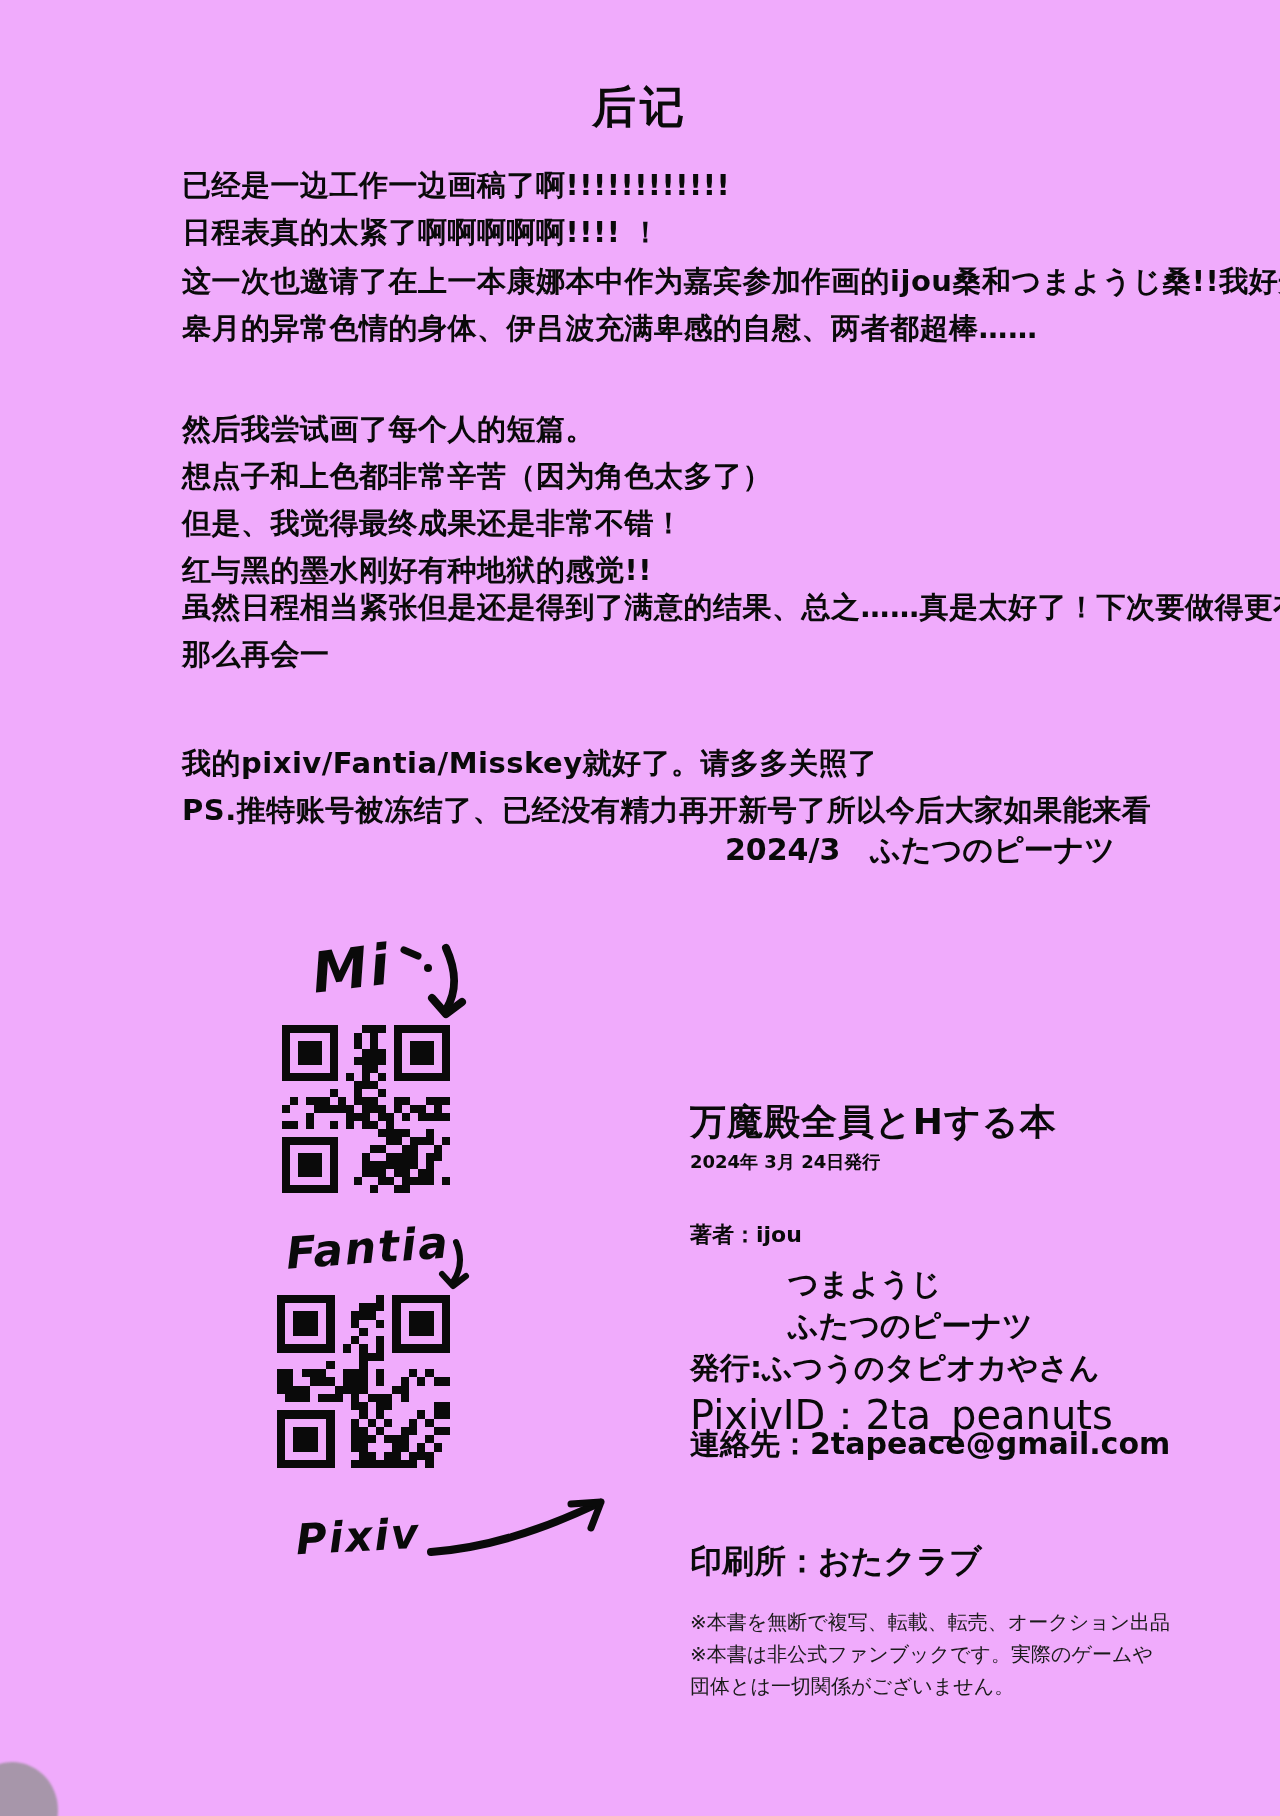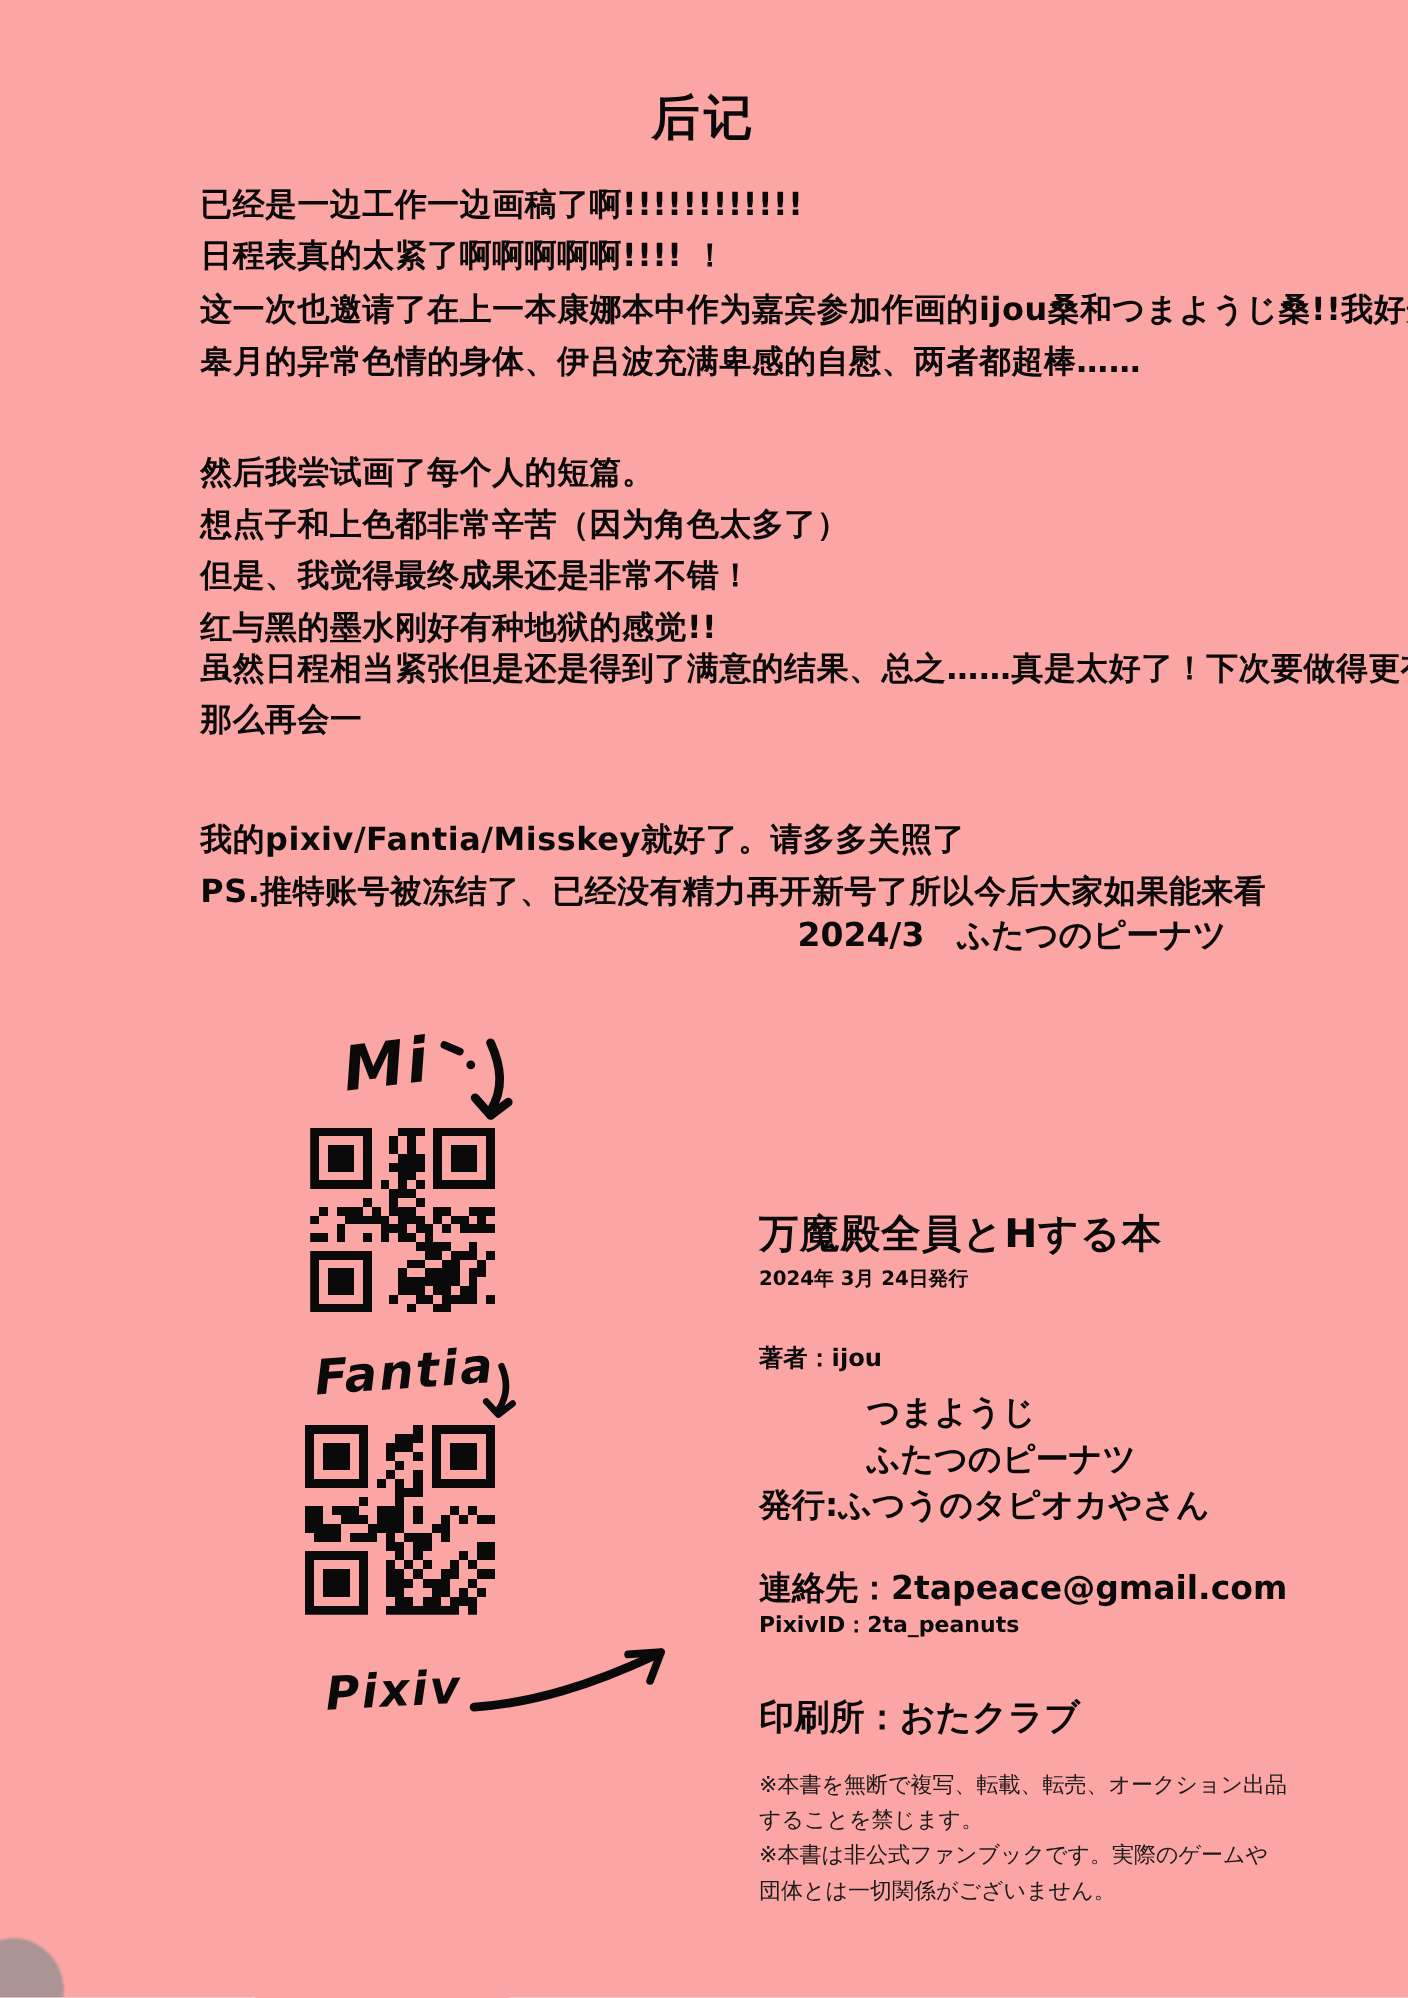--- a/index.html
+++ b/index.html
@@ -1,20 +1,20 @@
 <!DOCTYPE html>
 <html><head>
 <meta charset="utf-8">
 <style>
   html,body{margin:0;padding:0;background:#e8e8e8;}
   .page{
     position:relative;
     width:1280px;height:1816px;
     margin:0 auto;
-    background:#fca5a5;
+    background:#f0abfc;
     color:#0a0a0a;
     font-family:"DejaVu Sans",sans-serif;
     overflow:hidden;
   }
   .title{
     position:absolute;top:78px;left:0;width:100%;
     margin:0;text-align:center;
     font-size:44px;font-weight:800;letter-spacing:4px;
   }
   .para{position:absolute;left:182px;right:30px;}
@@ -41,21 +41,21 @@
   .qr1{left:282px;top:1025px;}
   .qr2{left:277px;top:1295px;}
   .colophon-line{position:absolute;white-space:nowrap;}
   .book-title{left:690px;top:1098px;font-size:36px;font-weight:800;letter-spacing:1px;}
   .pub-date{left:690px;top:1150px;font-size:18px;font-weight:700;}
   .author-1{left:690px;top:1220px;font-size:22px;font-weight:700;}
   .author-2{left:788px;top:1264px;font-size:30px;font-weight:700;}
   .author-3{left:788px;top:1306px;font-size:30px;font-weight:700;}
   .publisher{left:690px;top:1348px;font-size:30px;font-weight:700;}
   .contact{left:690px;top:1424px;font-size:30px;font-weight:700;}
-  .pixiv-id{left:690px;top:1464px;font-size:20px;font-weight:700;}
+  .pixiv-id{left:690px;top:1388px;font-size:40px;font-weight:400;}
   .printer{left:690px;top:1540px;font-size:32px;font-weight:700;}
   .notes{position:absolute;left:690px;top:1606px;}
   .notes .note-line{
     white-space:nowrap;
     font-size:20px;font-weight:400;line-height:32px;color:#1a1a1a;
   }
   .scan-artifact{
     position:absolute;left:-34px;top:1762px;
     width:92px;height:96px;border-radius:50%;
     background:#8f8f8f;opacity:0.75;
@@ -561,20 +561,19 @@
   <div class="colophon-line author-1">著者：ijou</div>
   <div class="colophon-line author-2">つまようじ</div>
   <div class="colophon-line author-3">ふたつのピーナツ</div>
   <div class="colophon-line publisher">発行:ふつうのタピオカやさん</div>
   <div class="colophon-line contact">連絡先：2tapeace@gmail.com</div>
   <div class="colophon-line pixiv-id">PixivID：2ta_peanuts</div>
   <div class="colophon-line printer">印刷所：おたクラブ</div>
 
   <div class="notes">
     <div class="note-line">※本書を無断で複写、転載、転売、オークション出品</div>
-    <div class="note-line">することを禁じます。</div>
     <div class="note-line">※本書は非公式ファンブックです。実際のゲームや</div>
     <div class="note-line">団体とは一切関係がございません。</div>
   </div>
 
   <div class="scan-artifact"></div>
 
 </main>
 
 </body></html>

